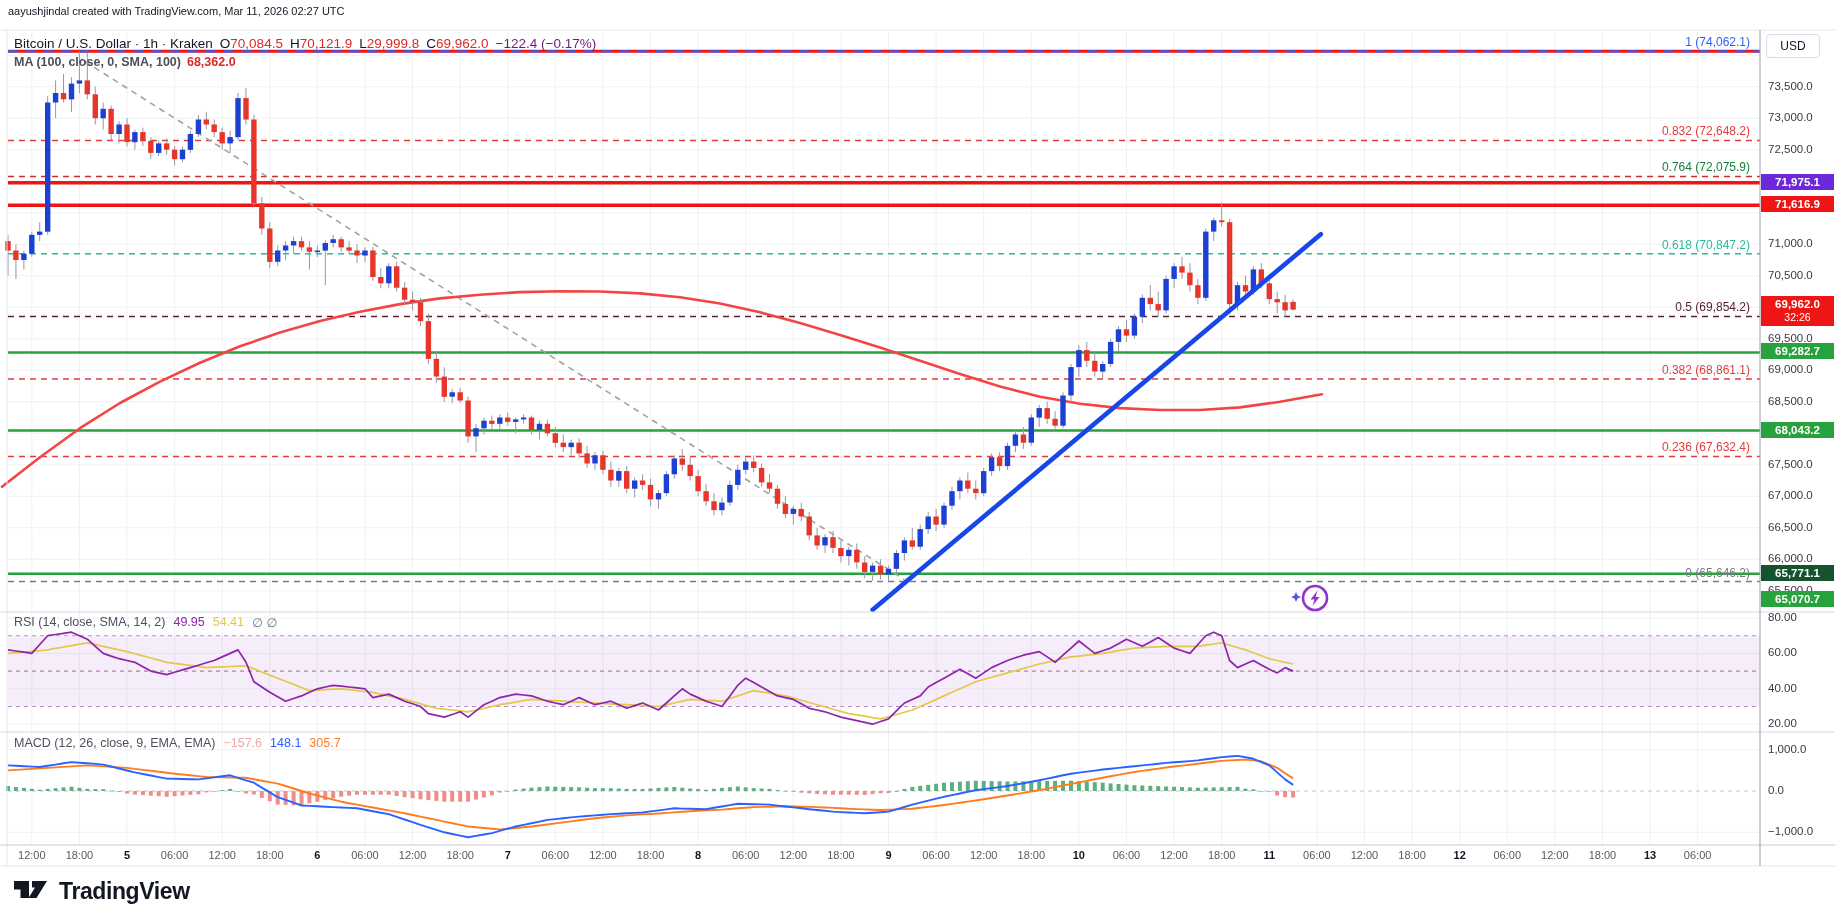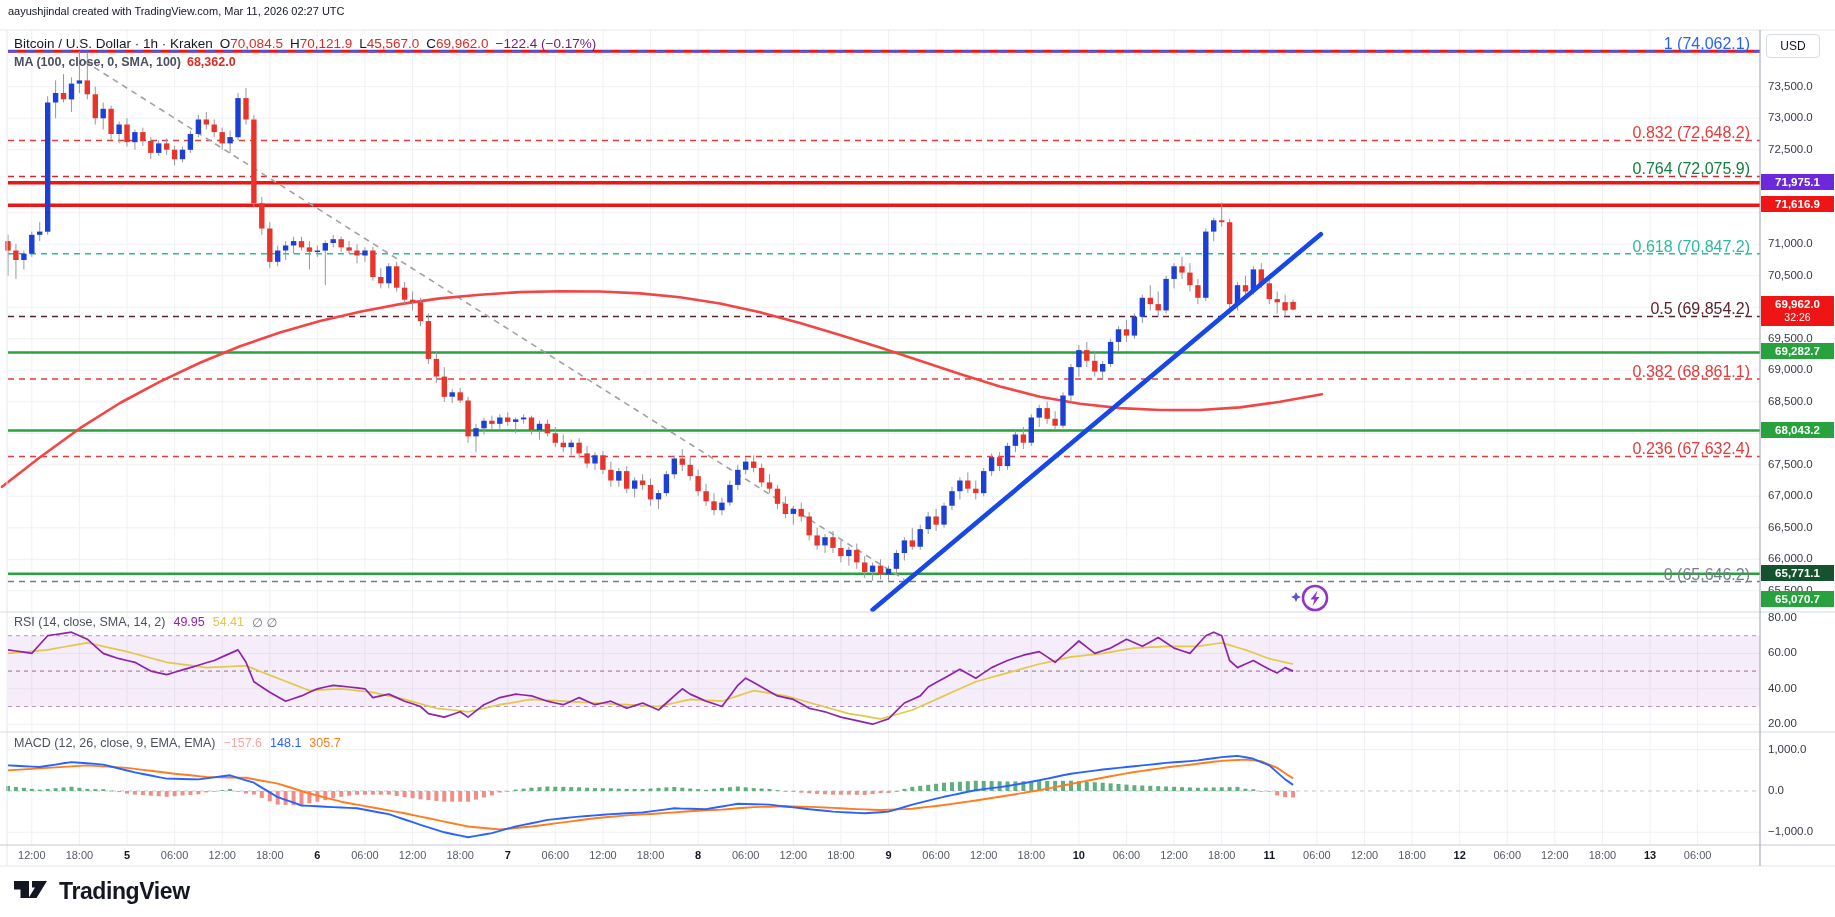--- a/index.html
+++ b/index.html
@@ -10,21 +10,21 @@
   #credit{left:8px;top:5px;font-size:11px;color:#131722;}
   #symbol-legend{left:14px;top:36px;font-size:13.5px;display:flex;gap:7px;align-items:baseline;}
   #symbol-legend .ttl{color:#131722;}
   #symbol-legend .lbl{color:#131722;}
   #symbol-legend .val{color:#d92c26;}
   #symbol-legend .chg{color:#701a75;}
   #ma-legend{left:14px;top:55px;font-size:12.5px;color:#4c505e;display:flex;gap:6px;font-weight:bold;}
   #ma-legend .val{color:#d92c26;}
   #rsi-legend{left:14px;top:615px;font-size:12.5px;color:#4c505e;display:flex;gap:8px;}
   #macd-legend{left:14px;top:736px;font-size:12.5px;color:#4c505e;display:flex;gap:8px;}
-  .fib-label{position:absolute;right:85px;font-size:16px;}
+  .fib-label{position:absolute;right:85px;font-size:12px;}
   .price-tick{position:absolute;left:1768px;font-size:11.5px;color:#363a45;}
   .ind-tick{position:absolute;left:1768px;font-size:11.5px;color:#363a45;}
   .badge{position:absolute;left:1761px;width:73px;text-align:center;color:#fff;
          font-size:11.5px;font-weight:bold;padding:2px 0;}
   .time-label{position:absolute;top:849px;font-size:11px;color:#555962;transform:translateX(-50%);}
   .time-label.day{color:#131722;font-weight:600;}
   #usd-button{left:1766px;top:34px;width:52px;height:22px;border:1px solid #d9dce3;border-radius:4px;
           display:flex;align-items:center;justify-content:center;font-size:12px;color:#131722;background:#fff;}
   #ai-icon{left:1288px;top:582px;width:46px;height:34px;}
   #tv-logo{left:12px;top:876px;display:flex;align-items:center;gap:9px;}
@@ -618,21 +618,21 @@
       <line x1="0" y1="732" x2="1835" y2="732" stroke="#d6d9e0" stroke-width="1"></line>
       <line x1="0" y1="845" x2="1835" y2="845" stroke="#c7cad4" stroke-width="1"></line>
       <line x1="0" y1="866" x2="1835" y2="866" stroke="#e4e6ec" stroke-width="1"></line>
       <line x1="1760" y1="30" x2="1760" y2="866" stroke="#9aa0ab" stroke-width="1"></line>
     </svg>
 
   <div id="symbol-legend" class="abs">
     <span class="ttl">Bitcoin / U.S. Dollar · 1h · Kraken</span>
     <span><span class="lbl">O</span><span class="val">70,084.5</span></span>
     <span><span class="lbl">H</span><span class="val">70,121.9</span></span>
-    <span><span class="lbl">L</span><span class="val">45,567.0</span></span>
+    <span><span class="lbl">L</span><span class="val">29,999.8</span></span>
     <span><span class="lbl">C</span><span class="val">69,962.0</span></span>
     <span class="chg">−122.4 (−0.17%)</span>
   </div>
   <div id="ma-legend" class="abs">
     <span>MA (100, close, 0, SMA, 100)</span>
     <span class="val">68,362.0</span>
   </div>
   <div id="rsi-legend" class="abs">
     <span>RSI (14, close, SMA, 14, 2)</span>
     <span id="rsi-v1" style="color: rgb(142, 36, 170);">49.95</span>

